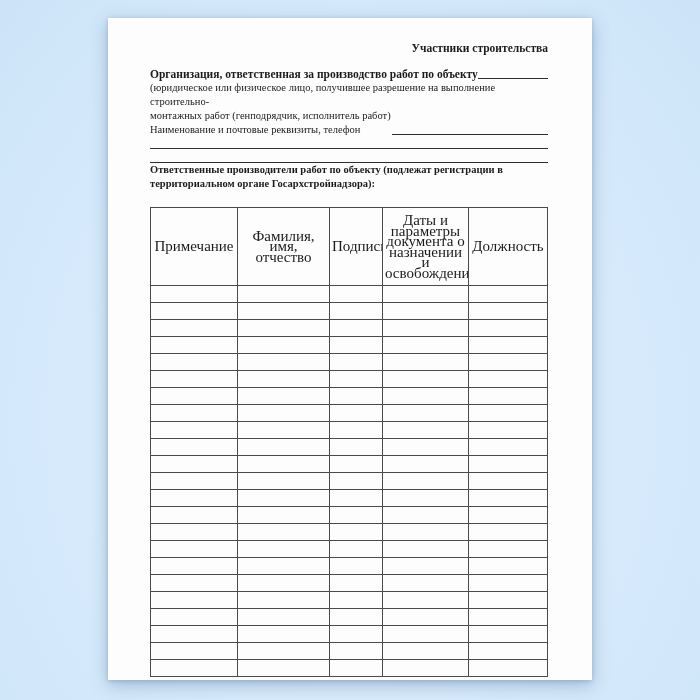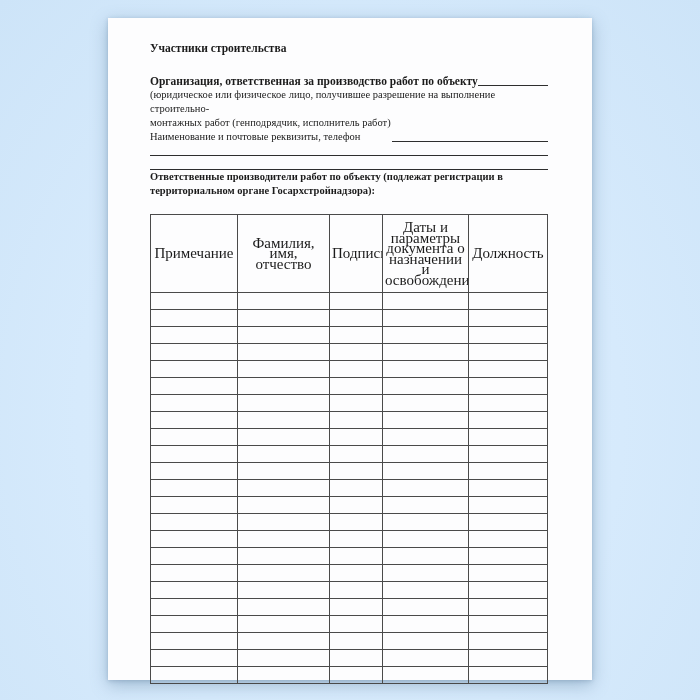--- a/index.html
+++ b/index.html
@@ -11,27 +11,27 @@
   .page {
     position: absolute; left: 108px; top: 18px;
     width: 484px; height: 662px;
     box-sizing: border-box;
     padding: 24px 44px 0 42px;
     background: var(--page, #fdfdfe);
     box-shadow: 0 5px 16px rgba(96, 128, 160, 0.45), 0 1px 4px rgba(96, 128, 160, 0.35);
     color: var(--text, #1b1b1b);
   }
   .title {
-    text-align: left; font-weight: bold;
+    text-align: right; font-weight: bold;
     font-size: 11.5px; line-height: 12px;
   }
   .org-line {
     display: flex; align-items: stretch;
     font-weight: bold; font-size: 11.5px; line-height: 14px;
-    margin-top: 20px; white-space: nowrap;
+    margin-top: 13px; white-space: nowrap;
   }
   .text-line { font-size: 10.5px; line-height: 14px; }
   .rule-line {
     display: flex; align-items: stretch;
     font-size: 10.5px; line-height: 14px; white-space: nowrap; gap: 32px;
   }
   .rule-tail {
     flex: 1 1 auto;
     border-bottom: 1px solid var(--rule, #2e2e2e);
     margin-bottom: 2px;

